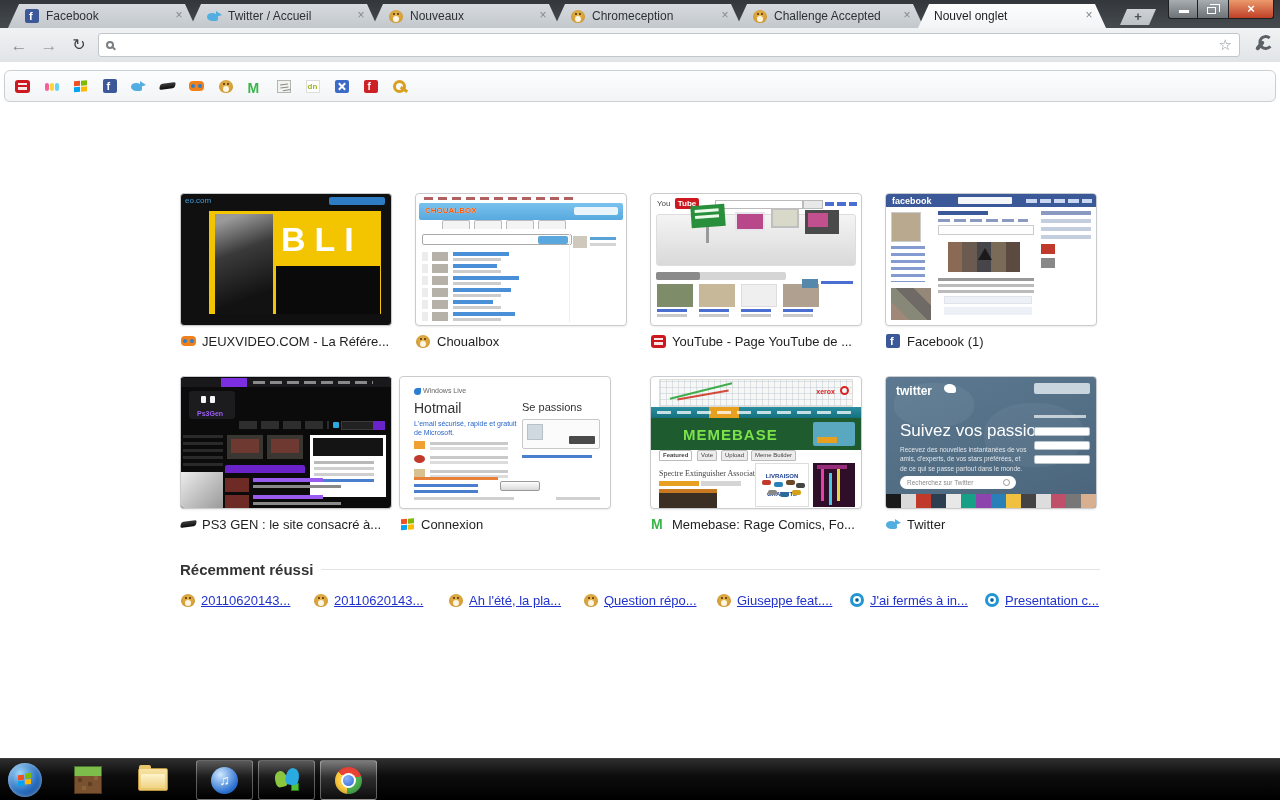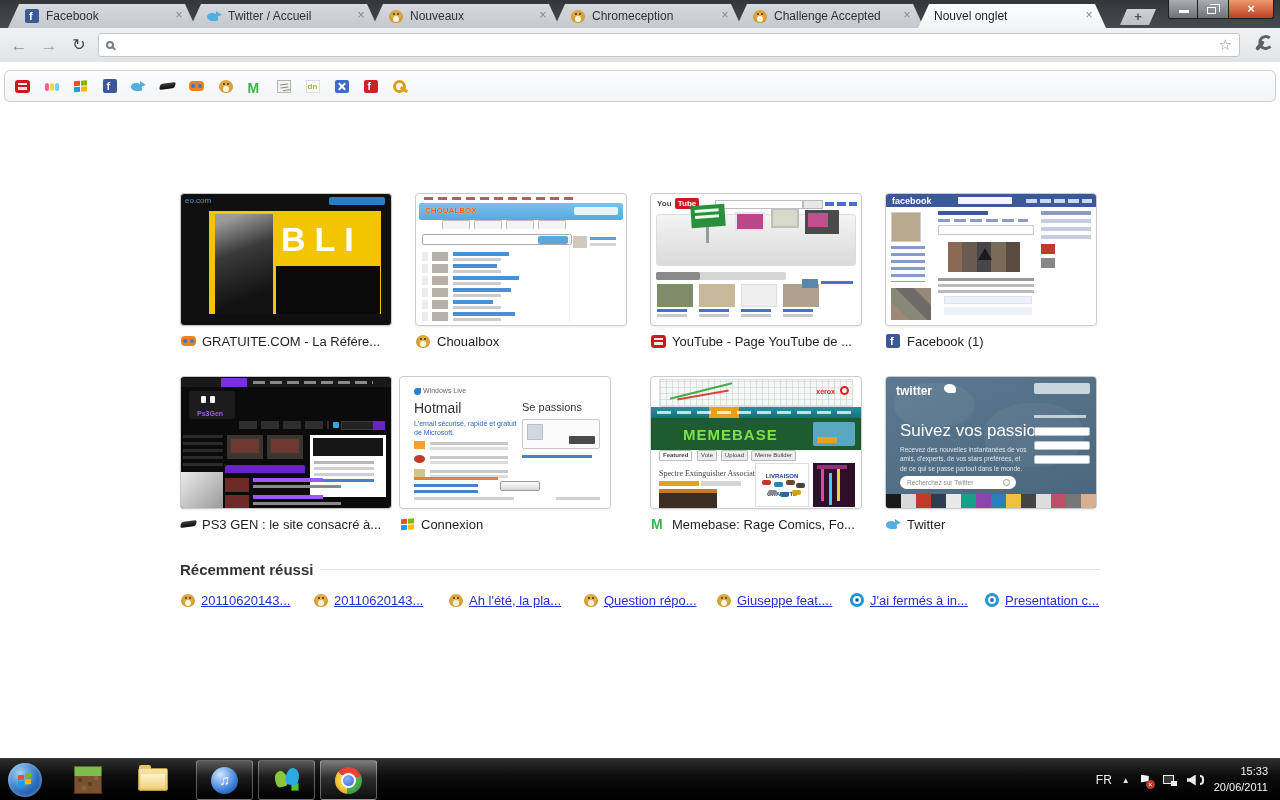--- a/index.html
+++ b/index.html
@@ -118,21 +118,21 @@
 .cb-row i{position:absolute;left:0;top:0;width:6px;height:9px;background:#ececec}
 .cb-row b{position:absolute;left:10px;top:0;width:16px;height:9px;background:#b5b0a8}
 .cb-row u{position:absolute;left:31px;top:0;height:4px;background:#4a90d9}
 .cb-row s{position:absolute;left:31px;top:6px;width:48px;height:3px;background:#cccccc}
 .cb-side{right:5px;top:40px;width:52px;height:88px;border-left:1px solid #eee}
 .cb-card{position:relative!important;height:17px;border-bottom:1px solid #efefef}
 .cb-card::before{content:"";position:absolute;left:3px;top:2px;width:14px;height:12px;background:#cfc9bd}
 .cb-card::after{content:"";position:absolute;left:20px;top:3px;width:26px;height:3px;background:#58a2d6;box-shadow:0 6px 0 #d5d5d5}
 
 
-.yt-you{left:6px;top:5px;color:#4a4a4a;font-size:8px;font-weight:bold}
+.yt-you{left:6px;top:5px;color:#4a4a4a;font-size:8px;font-weight:normal}
 .yt-tube{left:24px;top:4px;width:24px;height:11px;background:#cc181e;border-radius:2px;color:#fff;font-size:8px;font-weight:bold;text-align:center;line-height:11px}
 .yt-search{left:64px;top:6px;width:88px;height:9px;border:1px solid #bbb;background:#fff}
 .yt-sbtn{left:152px;top:6px;width:20px;height:9px;background:#e8e8e8;border:1px solid #bbb}
 .yt-links{right:4px;top:8px;width:32px;height:4px;background:repeating-linear-gradient(90deg,#4a6fd0 0 9px,transparent 9px 12px)}
 .yt-banner{left:5px;top:20px;width:200px;height:52px;background:linear-gradient(#f4f4f4,#d9d9d9);border:1px solid #ddd;border-radius:3px}
 .yt-sign{left:40px;top:11px;width:34px;height:22px;background:#2a8f3c;transform:rotate(-4deg)}
 .yt-sign::before{content:"";position:absolute;left:4px;top:4px;width:24px;height:3px;background:#eafbe9;box-shadow:0 6px 0 #eafbe9}
 .yt-pole{left:55px;top:33px;width:3px;height:16px;background:#9a9a9a}
 .yt-tv1{left:84px;top:18px;width:30px;height:19px;background:#b8488a;border:2px solid #e6e6ea}
 .yt-tv2{left:120px;top:14px;width:28px;height:20px;background:#d9d9c9;border:2px solid #bfbfbf}
@@ -429,21 +429,21 @@
         <span class="jv-btn"></span>
         <span class="jv-yellow"></span>
         <span class="jv-man"></span>
         <span class="jv-bli">BLI</span>
         <span class="jv-black"></span>
       </div>
       <div class="tile-cap">
         <span class="ico">
             <span class="i-pad"></span>
           </span>
-        <span>GRATUITE.COM - La Référe...</span>
+        <span>JEUXVIDEO.COM - La Référe...</span>
       </div>
     </div>
 
     <div class="tile" style="left:415px;top:91px">
       <div class="thumb">
         <span class="cb-top"></span>
         <span class="cb-head"></span>
         <span class="cb-logo">CHOUALBOX</span>
         <span class="cb-hsearch"></span>
         <span class="cb-tab" style="left:26px;width:28px"></span>
@@ -754,27 +754,15 @@
       <span class="it-ball">♫</span>
     </span>
     <span class="tb-btn" style="left:258px">
       <span class="msn-i">
           <span class="msn-sq"></span>
         </span>
     </span>
     <span class="tb-btn active" style="left:320px">
       <span class="ball small"></span>
     </span>
-    <div class="tray">
-      <span class="tr-lang">FR</span>
-      <span class="tr-up">▲</span>
-      <span class="tr-flag"></span>
-      <span class="tr-net"></span>
-      <span class="tr-vol"></span>
-      <span class="tr-wave"></span>
-      <div class="tr-clock">
-        <div>15:33</div>
-        <div>20/06/2011</div>
-      </div>
-    </div>
   </div>
 
 </div>
 
 </body></html>

